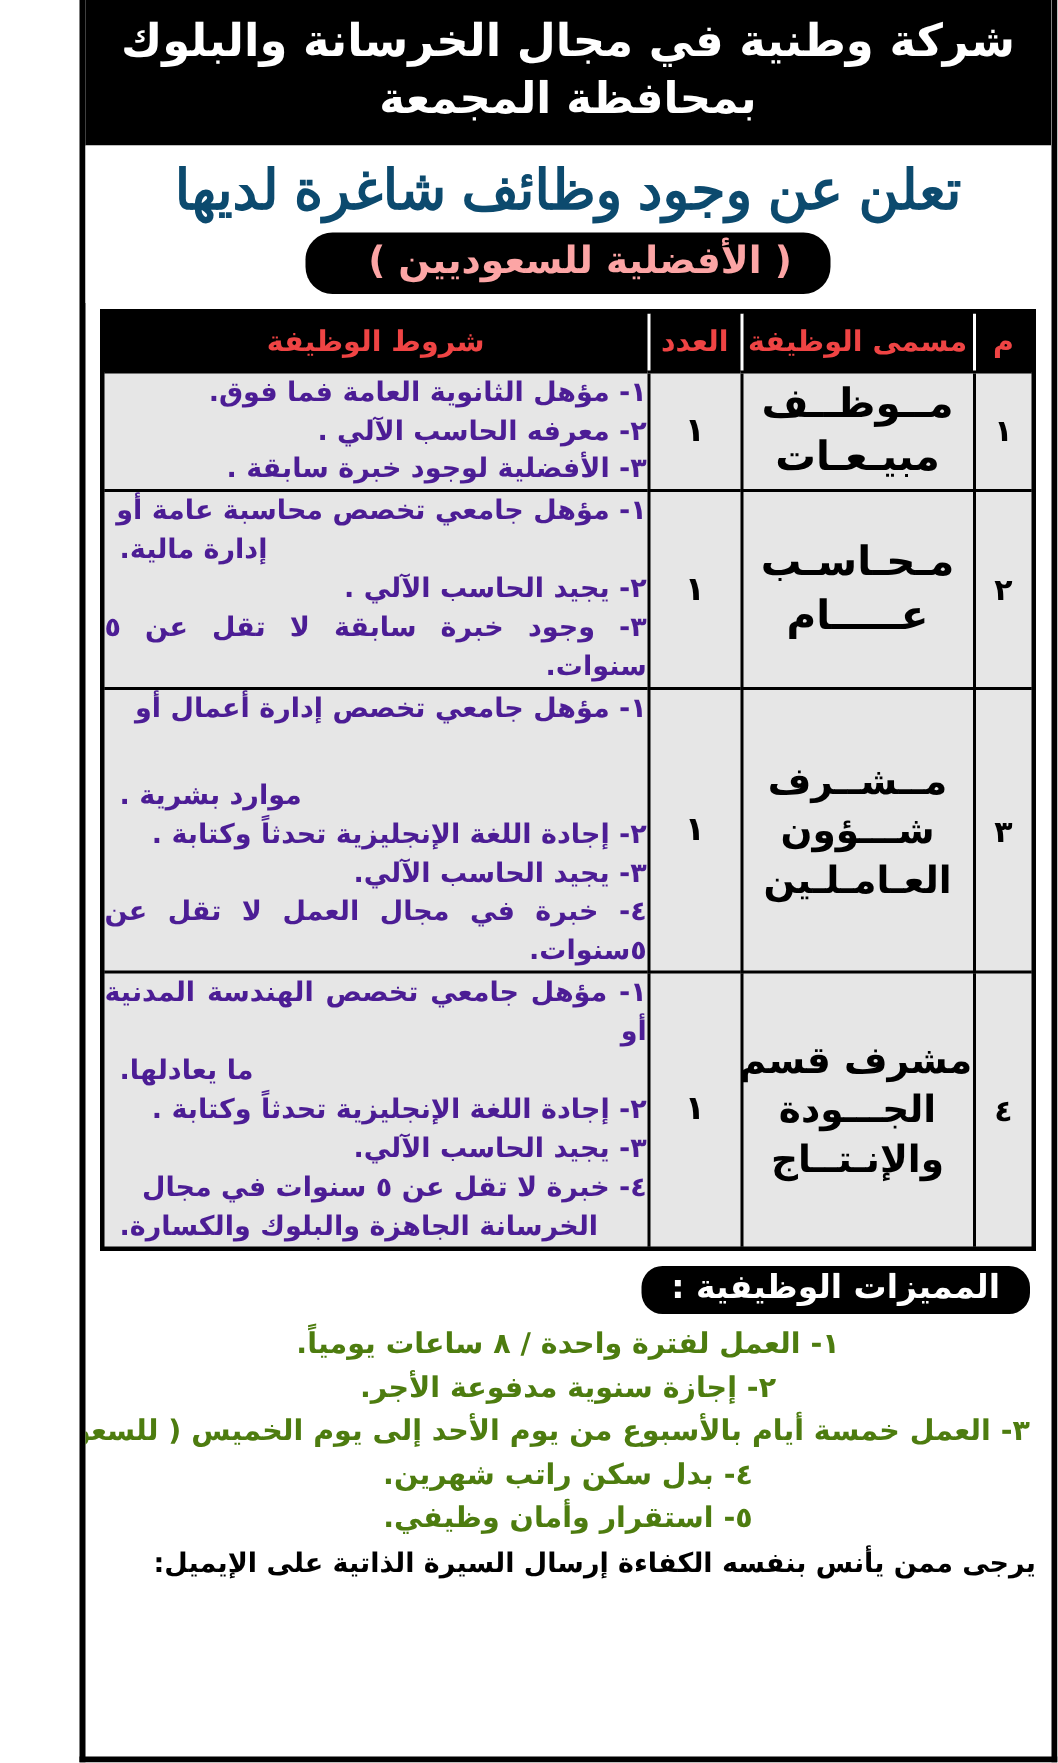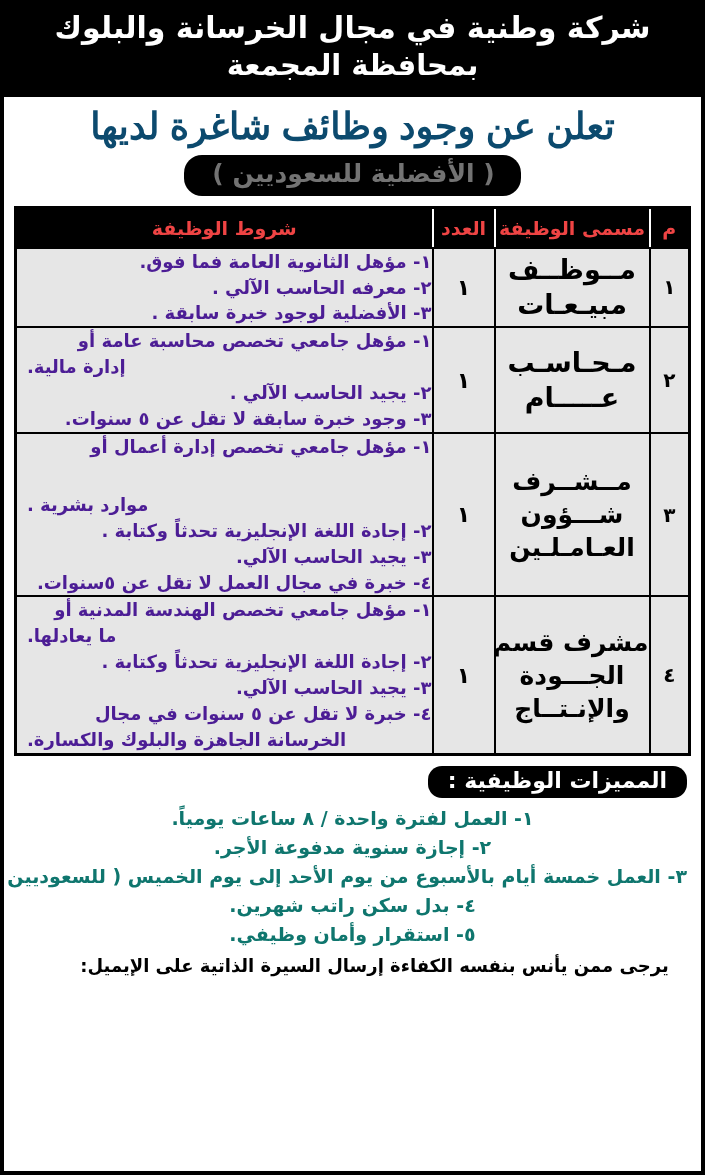--- a/index.html
+++ b/index.html
@@ -5,21 +5,21 @@
   html, body {
     margin: 0;
     padding: 0;
     background: #ffffff;
   }
   body {
     font-family: "Liberation Sans", "DejaVu Sans", sans-serif;
   }
   #page {
     position: relative;
-    width: 705px;
+    width: 652px;
     height: 1175px;
     background: #ffffff;
     overflow: hidden;
     box-sizing: border-box;
     border-left: 4px solid #000;
     border-right: 4px solid #000;
     border-bottom: 4px solid #000;
   }
 
   
@@ -51,23 +51,23 @@
     font-family: Liberation Sans, sans-serif;
     font-weight: bold;
     font-size: 37px;
     line-height: 1.18;
     color: #0c4a6e;
     white-space: nowrap;
   }
   .pill {
     display: inline-block;
     background: #000000;
-    color: #737373;
+    color: #fca5a5;
     border-radius: 18px;
-    padding: 3px 26px 6px 28px;
+    padding: 3px 26px 6px 42px;
     margin-top: 7px;
     font-family: "DejaVu Sans", "Liberation Sans", sans-serif;
     font-weight: bold;
     font-size: 25px;
     line-height: 1.25;
     white-space: nowrap;
   }
 
   
   .table-zone {
@@ -164,21 +164,21 @@
     font-weight: bold;
     font-size: 22px;
     line-height: 1.2;
     white-space: nowrap;
   }
   .benefit-line {
     font-family: "DejaVu Sans", "Liberation Sans", sans-serif;
     font-weight: bold;
     font-size: 19px;
     line-height: 1.52;
-    color: #0f766e;
+    color: #4d7c0f;
     text-align: center;
     white-space: nowrap;
   }
   .benefits-list { margin-top: 6px; }
 
   
   .footer-zone {
     padding: 6px 10px 0 10px;
     text-align: center;
     direction: rtl;

